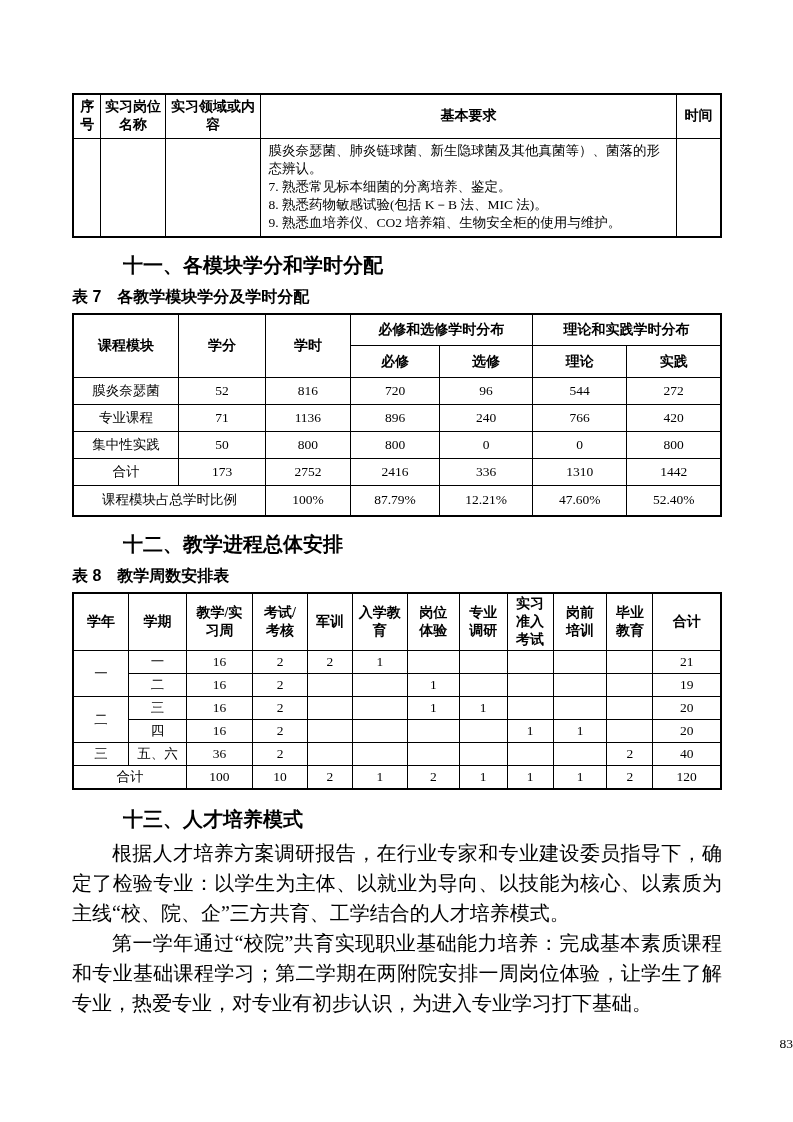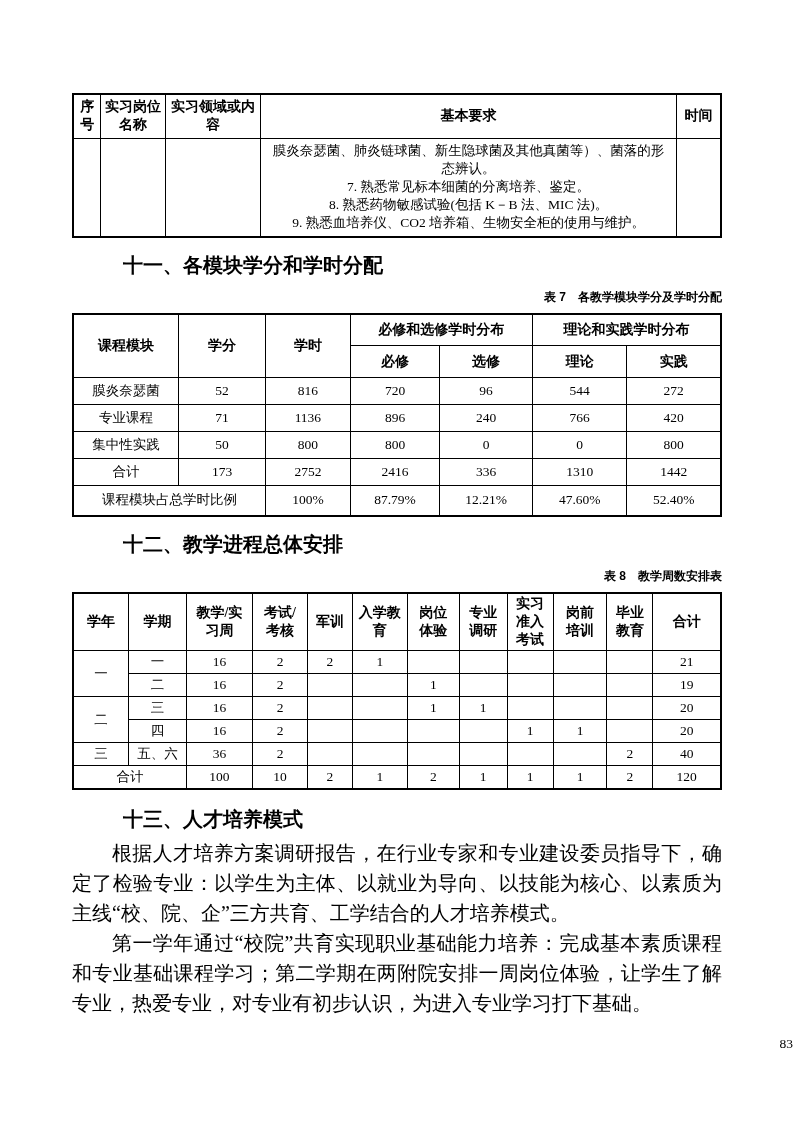--- a/index.html
+++ b/index.html
@@ -37,21 +37,21 @@
   table.tbl th {
     font-weight: bold;
     white-space: pre-line;
     line-height: 18px;
     font-size: 14px;
   }
   
   .tbl-intern th { height: 44px; line-height: 20px; }
   .tbl-intern td { font-size: 13.5px; }
   .tbl-intern td.req-cell {
-    text-align: center;
+    text-align: left;
     vertical-align: top;
     white-space: pre-line;
     line-height: 18.2px;
     padding: 3px 7px;
     height: 91px;
   }
   
   .tbl7 th { height: 32px; font-size: 14px; }
   .tbl7 td { height: 27px; font-size: 13.5px; }
   .tbl7 td.ratio-label, .tbl7 td.ratio-val { height: 30px; }
@@ -63,23 +63,23 @@
   .sec-heading {
     font-family: Liberation Serif, serif;
     font-size: 20px;
     font-weight: bold;
     line-height: 26px;
     margin: 14px 0 0 51px;
   }
   .sec-heading.h13 { margin-top: 16px; }
   .tbl-caption {
     font-family: "Liberation Sans", "DejaVu Sans", sans-serif;
-    text-align: right;
+    text-align: left;
     font-weight: bold;
-    font-size: 12px;
+    font-size: 16px;
     line-height: 20px;
     margin: 9px 0 6px 0;
   }
   .body-para {
     font-size: 20px;
     line-height: 30px;
     text-align: justify;
     text-indent: 2em;
     margin: 0;
   }

